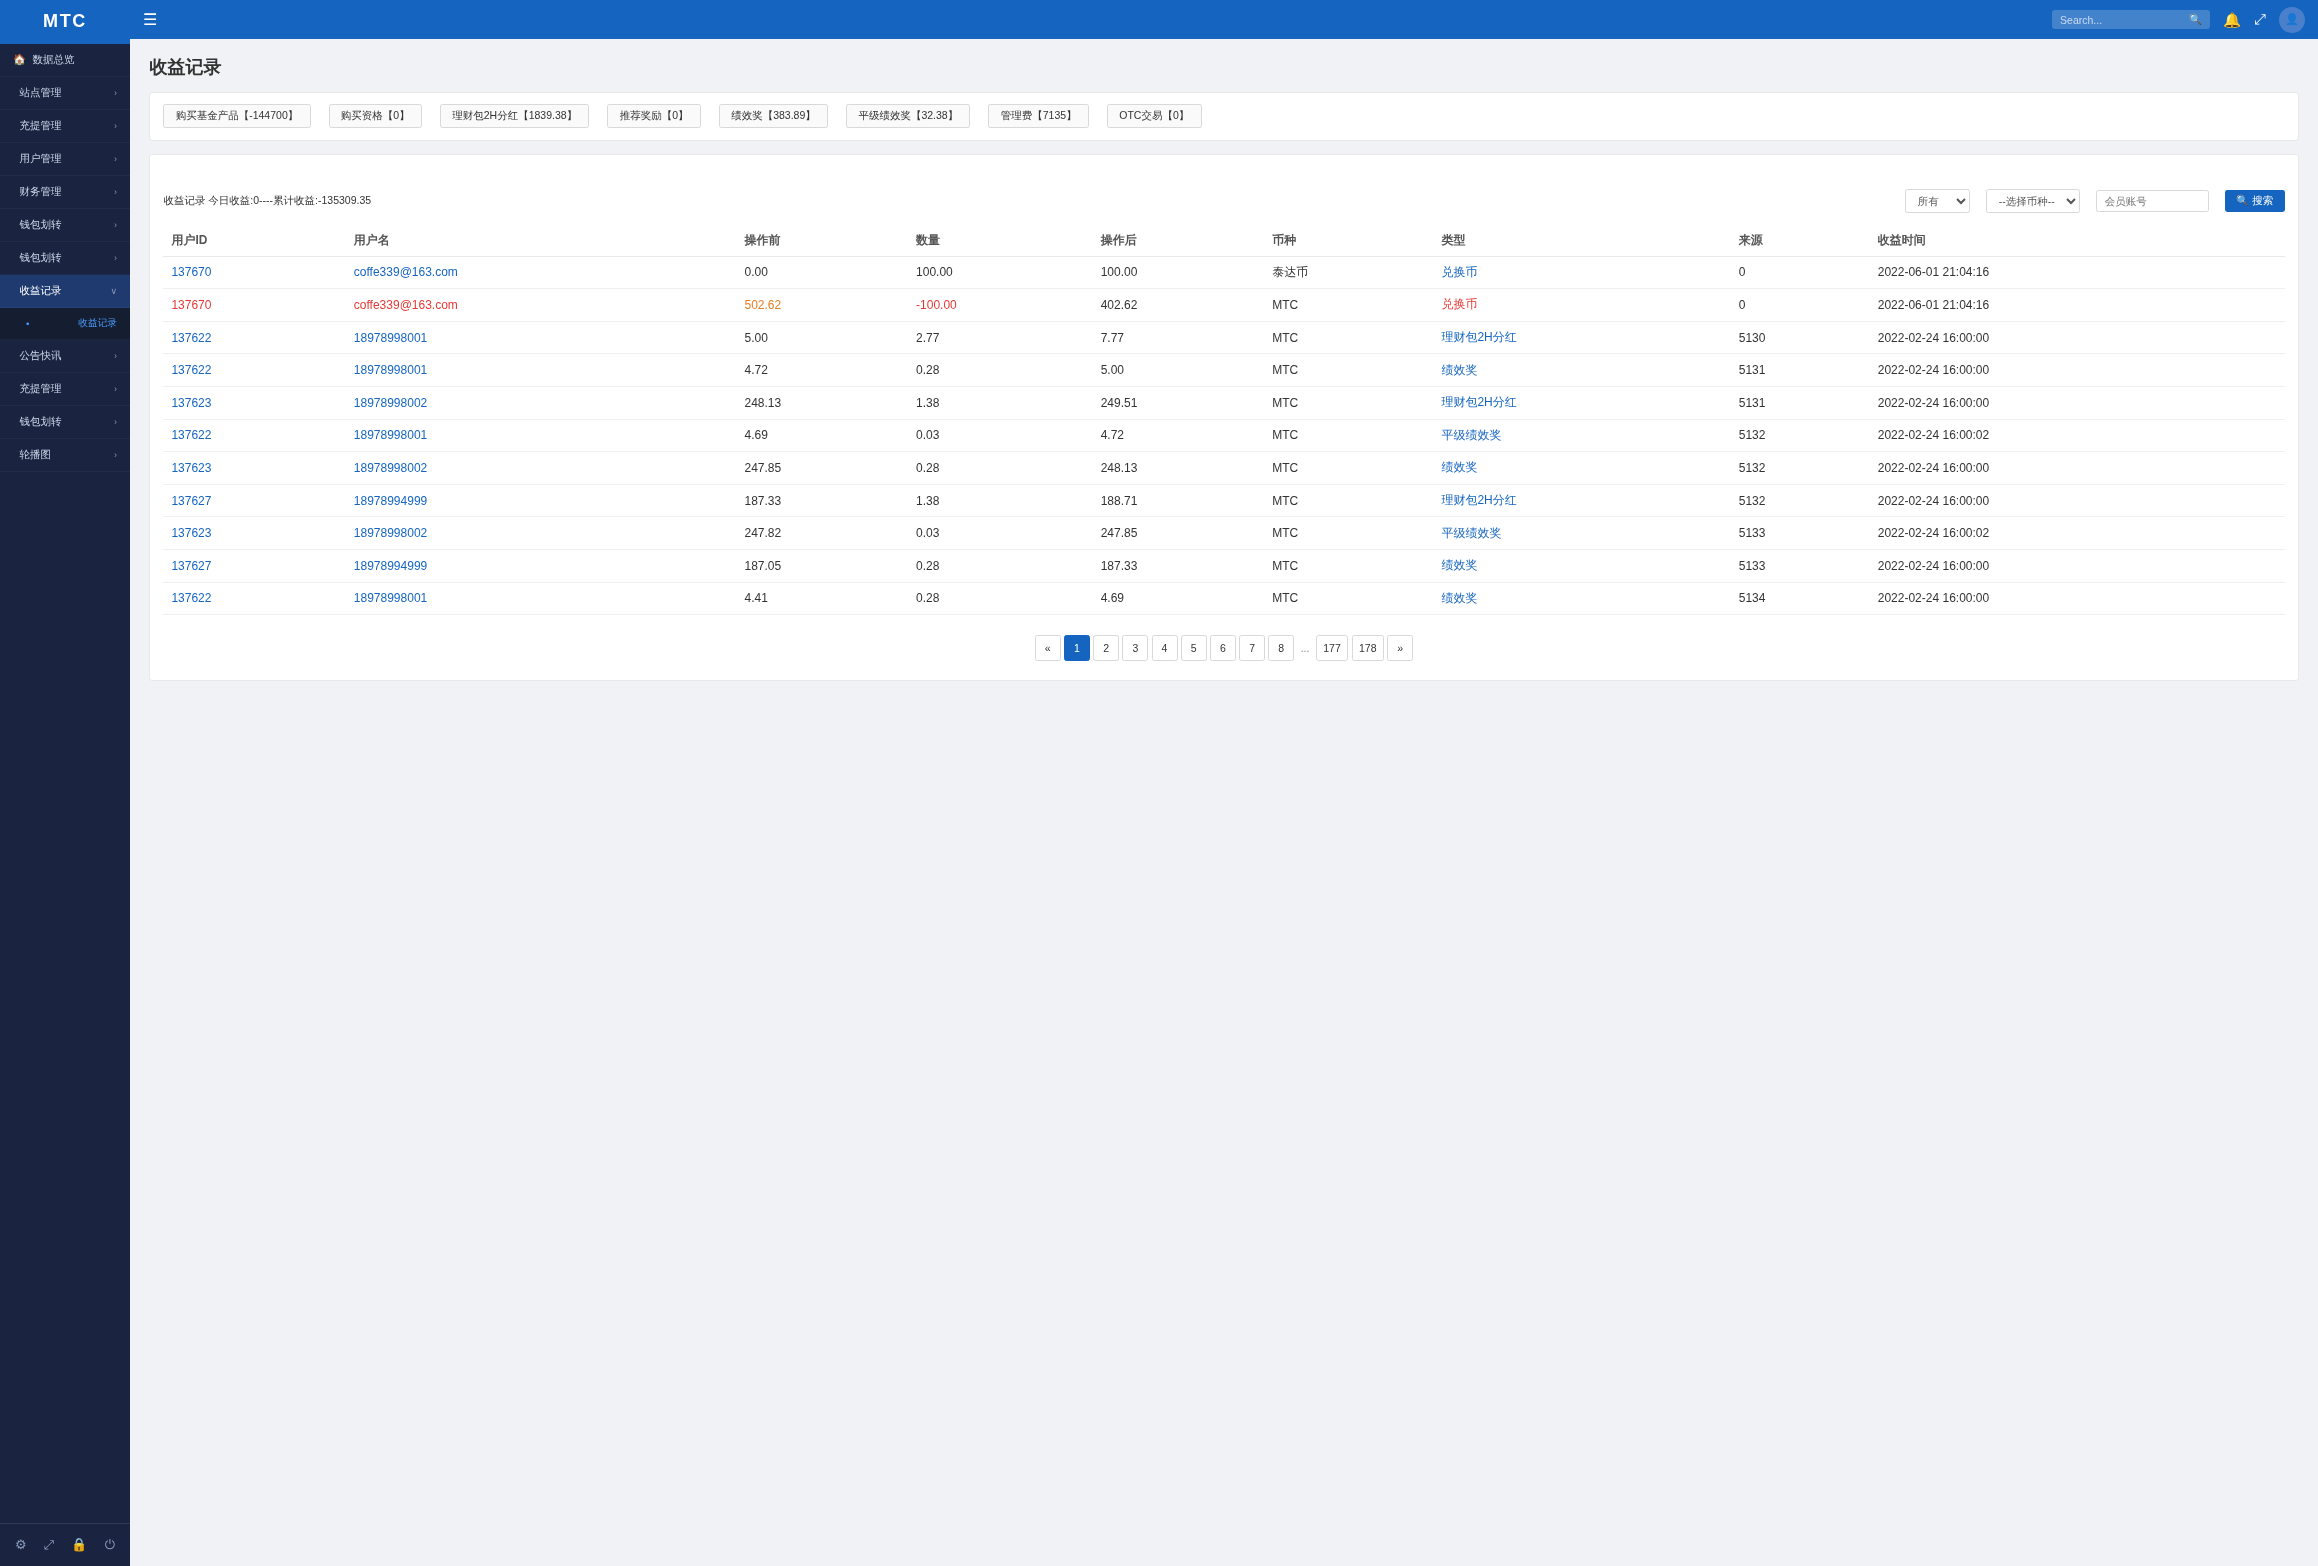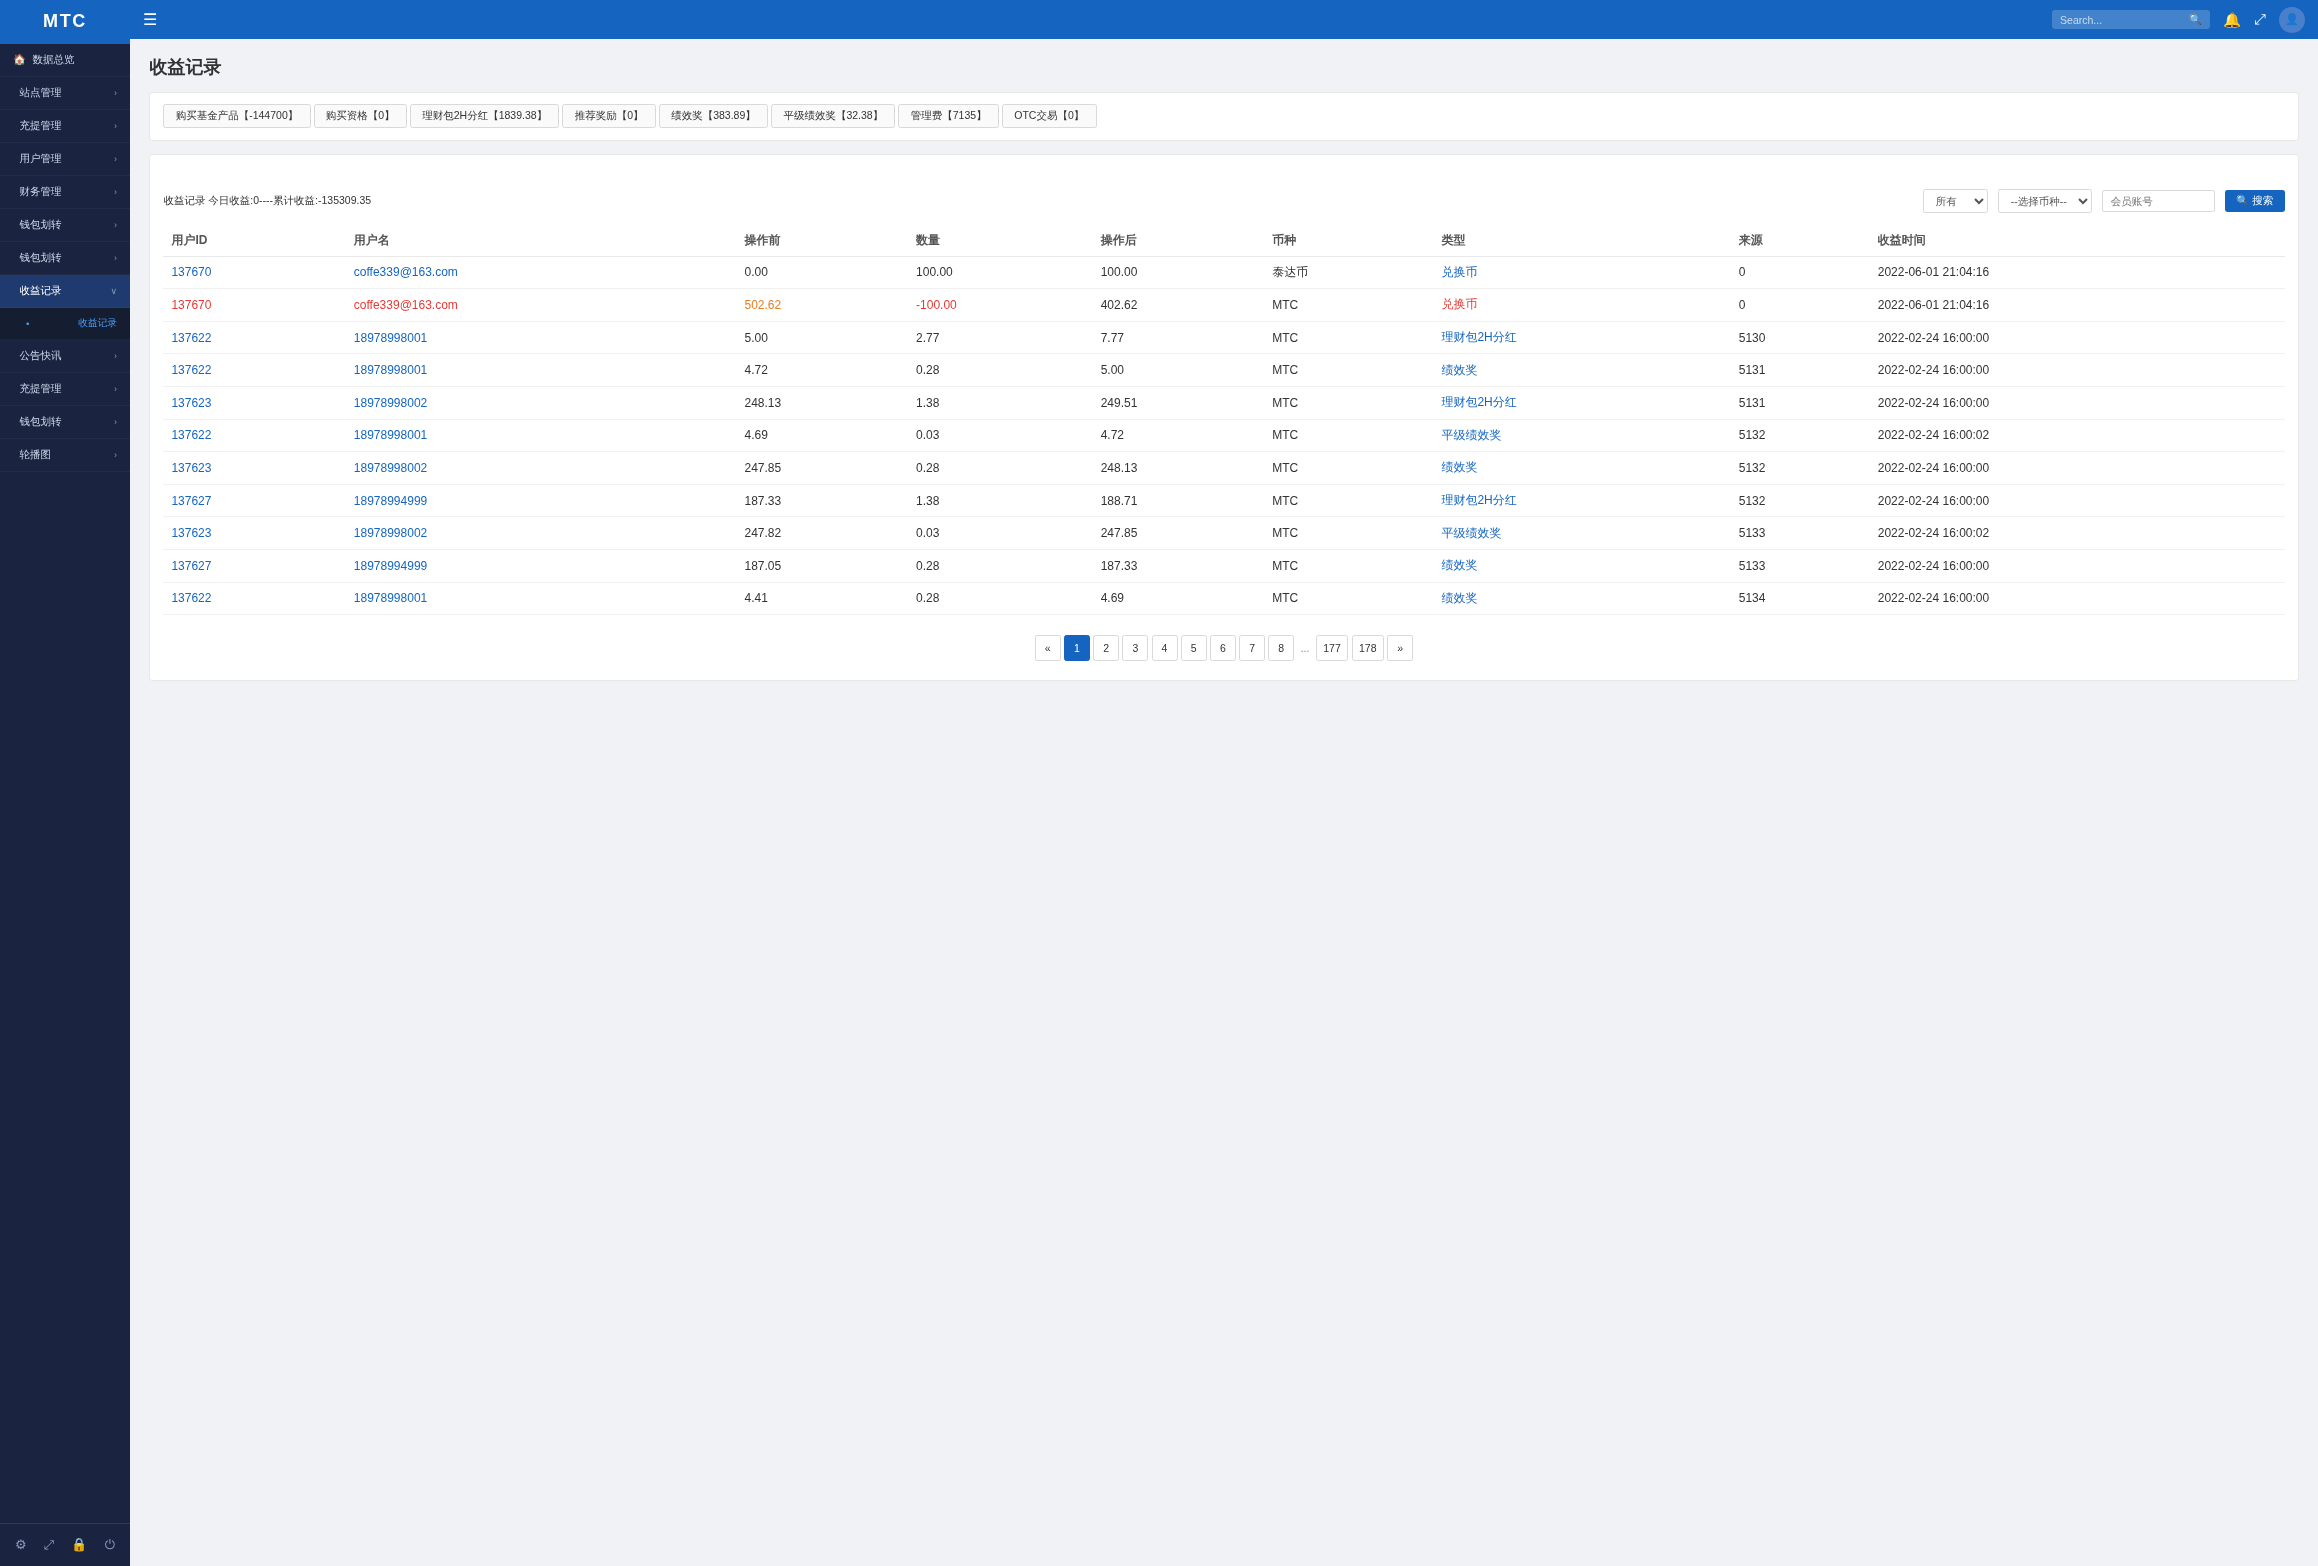--- a/index.html
+++ b/index.html
@@ -120,21 +120,21 @@
       font-size: 18px;
       font-weight: bold;
       color: #333;
       margin-bottom: 13px;
     }
 
     
     .filter-tabs {
       display: flex;
       flex-wrap: wrap;
-      gap: 3px;
+      gap: 18px;
       background: #fff;
       padding: 11.3px 13px;
       border-radius: 3.2px;
       margin-bottom: 13px;
       border: 0.8px solid #e8e8e8;
     }
     .filter-tab {
       padding: 4px 11.3px;
       border: 0.8px solid #d9d9d9;
       border-radius: 2.4px;
@@ -159,21 +159,21 @@
       margin-bottom: 13px;
       margin-top: 21px;
     }
     .panel-summary {
       font-size: 10.5px;
       color: #333;
     }
     .panel-filters {
       display: flex;
       align-items: center;
-      gap: 10px;
+      gap: 16px;
     }
     .filter-select {
       padding: 4px 8px;
       border: 0.8px solid #d9d9d9;
       border-radius: 2.4px;
       font-size: 10.5px;
       color: #555;
       background: #fff;
       cursor: pointer;
       min-width: 65px;

